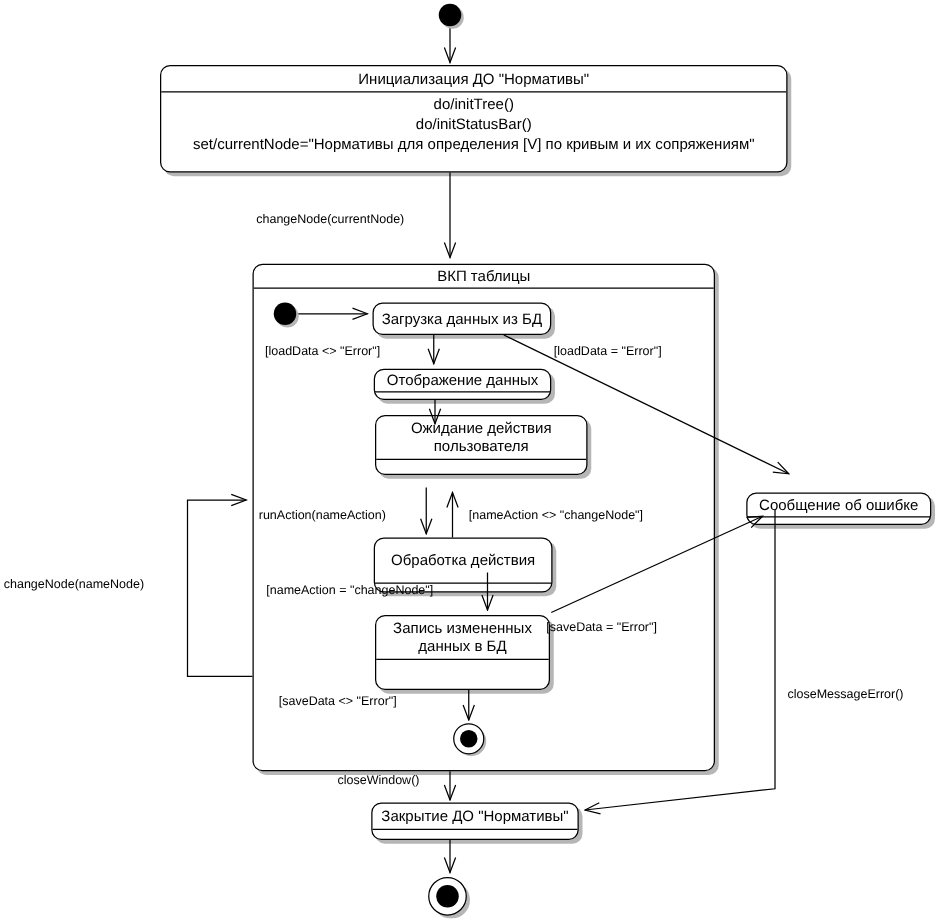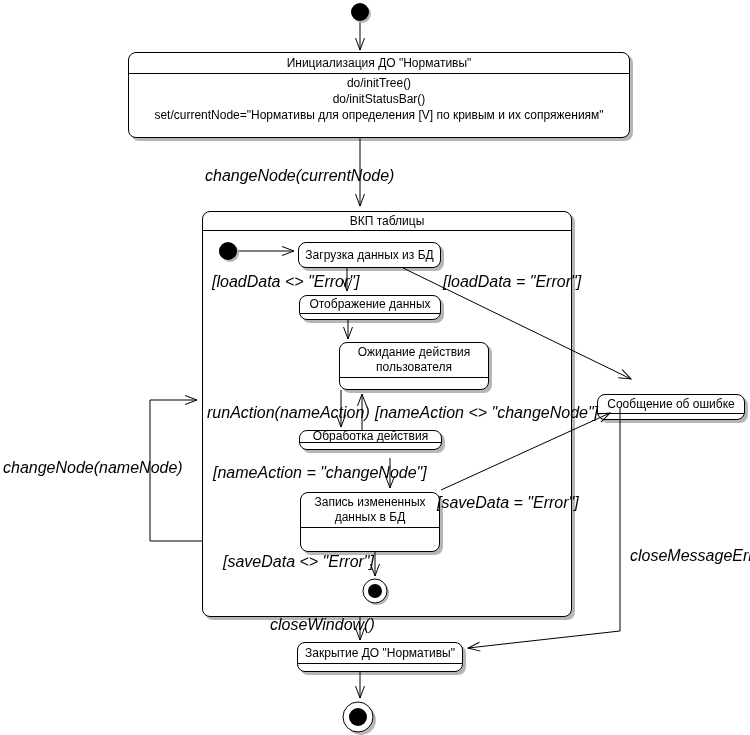--- a/index.html
+++ b/index.html
@@ -11,21 +11,21 @@
   .state .name{position:absolute;left:2px;right:2px;top:0;display:flex;align-items:center;
                justify-content:center;}
   .state .sub{position:absolute;left:0;right:0;bottom:0;border-top:1px solid #000;}
   .composite{z-index:1;}
   .composite .header{height:18px;border-bottom:1px solid #000;display:flex;align-items:center;
                      justify-content:center;font-size:12px;}
   .bigbox .title{height:20px;border-bottom:1px solid #000;display:flex;align-items:center;
                  justify-content:center;}
   .bigbox .actions{padding-top:1px;}
   .bigbox .actions div{height:16px;line-height:16px;text-align:center;}
-  .lbl{position:absolute;font-size:16px;line-height:14px;white-space:nowrap;z-index:4;font-style:italic;}
+  .lbl{position:absolute;font-size:10px;line-height:14px;white-space:nowrap;z-index:4;}
   svg.edges{position:absolute;left:0;top:0;z-index:3;pointer-events:none;}
 </style>
 </head>
 <body>
 
 <div id="canvas">
 
   <div class="state bigbox" style="left:128px;top:52px;width:502px;height:86px;">
     <div class="title">Инициализация ДО "Нормативы"</div>
     <div class="actions">
@@ -41,26 +41,26 @@
 
   <div class="state" style="left:298px;top:242px;width:143px;height:26px;">
     <div class="name" style="bottom:0;">Загрузка данных из БД</div>
   </div>
 
   <div class="state" style="left:299px;top:295px;width:142px;height:25px;">
     <div class="name" style="bottom:6px;">Отображение данных</div>
     <div class="sub" style="height:5px;"></div>
   </div>
 
-  <div class="state" style="left:300px;top:342px;width:150px;height:48px;margin-left:39px;">
+  <div class="state" style="left:300px;top:332px;width:170px;height:48px;">
     <div class="name" style="bottom:12px;">Ожидание действия пользователя</div>
     <div class="sub" style="height:11px;"></div>
   </div>
 
-  <div class="state" style="left:299px;top:430px;width:143px;height:20px;">
+  <div class="state" style="left:299px;top:430px;width:143px;height:44px;">
     <div class="name" style="bottom:7px;">Обработка действия</div>
     <div class="sub" style="height:6px;"></div>
   </div>
 
   <div class="state" style="left:300px;top:492px;width:140px;height:60px;">
     <div class="name" style="bottom:24px;">Запись измененных данных в БД</div>
     <div class="sub" style="height:23px;"></div>
   </div>
 
   <div class="state" style="left:597px;top:394px;width:148px;height:26px;">

